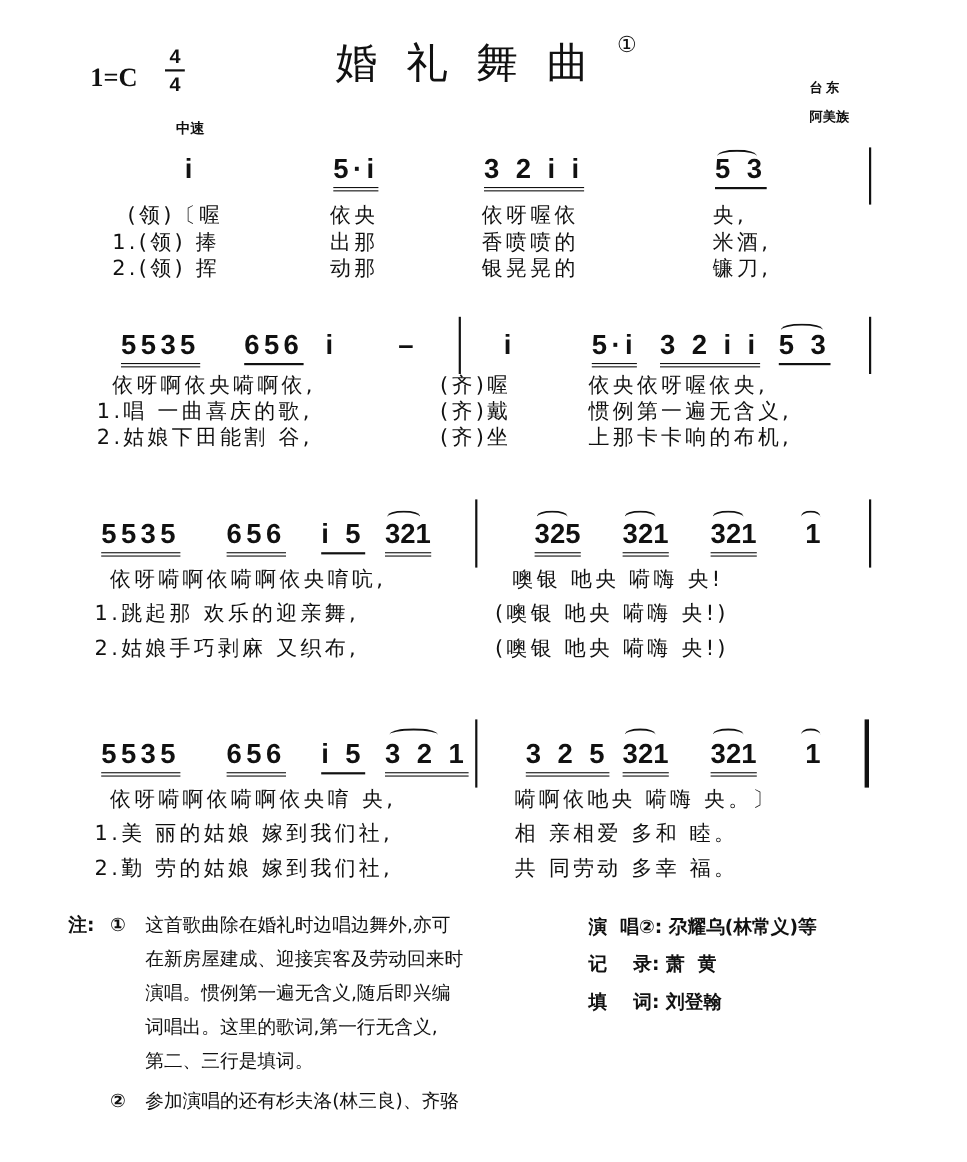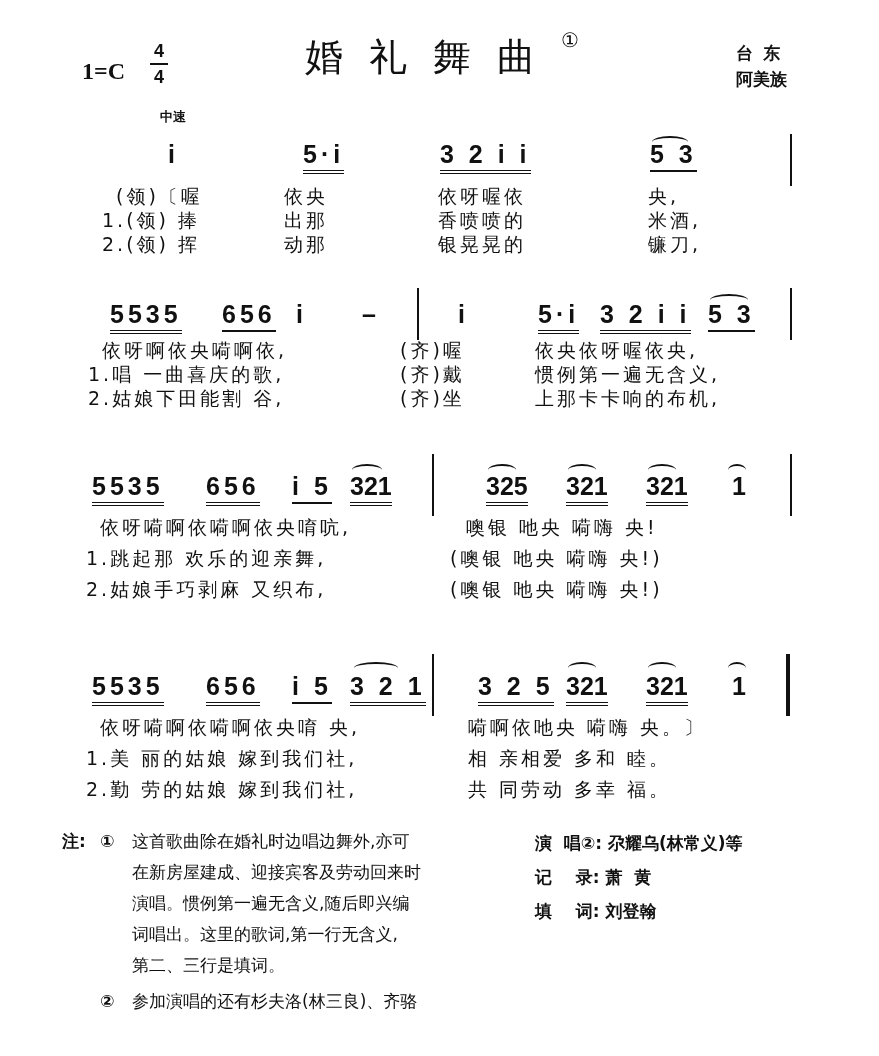--- a/index.html
+++ b/index.html
@@ -4,21 +4,21 @@
 <style>
   html,body{margin:0;padding:0;background:#fff;}
   body{width:879px;height:1056px;position:relative;overflow:hidden;
        font-family:"DejaVu Serif","Liberation Serif",serif;color:#111;}
   .abs{position:absolute;white-space:nowrap;}
   .key{left:82px;top:58px;font-family:"Liberation Serif",serif;font-weight:bold;font-size:24px;}
   .frac{position:absolute;left:148px;top:40px;width:22px;text-align:center;font-family:"Liberation Sans",sans-serif;font-weight:bold;font-size:18px;line-height:22px;}
   .frac .line{border-top:2px solid #111;margin:1px 2px;}
   .title{left:305px;top:32px;font-size:38px;letter-spacing:26px;font-family:Liberation Serif, serif;font-weight:300;}
   .title sup{font-size:20px;letter-spacing:0;vertical-align:top;position:relative;top:-4px;}
-  .origin{left:736px;top:42px;font-size:17px;line-height:26px;font-family:Liberation Mono, monospace;font-weight:bold;}
+  .origin{left:736px;top:67px;font-size:12px;line-height:26px;font-family:Liberation Serif, serif;font-weight:bold;}
   .tempo{left:160px;top:108px;font-size:13px;font-family:"DejaVu Sans",sans-serif;font-weight:bold;}
   .row{position:absolute;left:0;width:879px;}
   .notes{position:absolute;font-family:"Liberation Sans",sans-serif;font-weight:bold;font-size:25px;letter-spacing:4px;}
   .notes .u1{border-bottom:2px solid #111;padding-bottom:2px;}
   .notes .u2{border-bottom:4px double #111;padding-bottom:2px;}
   .bar{position:absolute;width:2px;background:#111;}
   .bar.final{width:4px;}
   .lyr{position:absolute;font-size:19px;line-height:24px;font-family:"DejaVu Sans",sans-serif;letter-spacing:3px;}
   .slur{position:absolute;height:10px;border-top:2px solid #111;border-radius:50% 50% 0 0;}
   .notes-footer{position:absolute;font-size:17px;line-height:31px;font-family:"DejaVu Sans",sans-serif;font-weight:bold;}
@@ -44,21 +44,21 @@
   <div class="notes" style="left:303px;top:0;"><span class="u2">5·i</span></div>
   <div class="notes" style="left:440px;top:0;"><span class="u2">3 2 i i</span></div>
   <div class="slur" style="left:652px;top:-4px;width:36px;"></div>
   <div class="notes" style="left:650px;top:0;"><span class="u1">5 3</span></div>
   <div class="bar" style="left:790px;top:-6px;height:52px;"></div>
   <div class="lyr" style="left:102px;top:44px;text-align:left;">
     <div style="padding-left:14px">(领)〔喔</div>
     <div>1.(领) 捧</div>
     <div>2.(领) 挥</div>
   </div>
-  <div class="lyr" style="left:284px;top:44px;">
+  <div class="lyr" style="left:300px;top:44px;">
     <div>依央</div>
     <div>出那</div>
     <div>动那</div>
   </div>
   <div class="lyr" style="left:438px;top:44px;">
     <div>依呀喔依</div>
     <div>香喷喷的</div>
     <div>银晃晃的</div>
   </div>
   <div class="lyr" style="left:648px;top:44px;">

